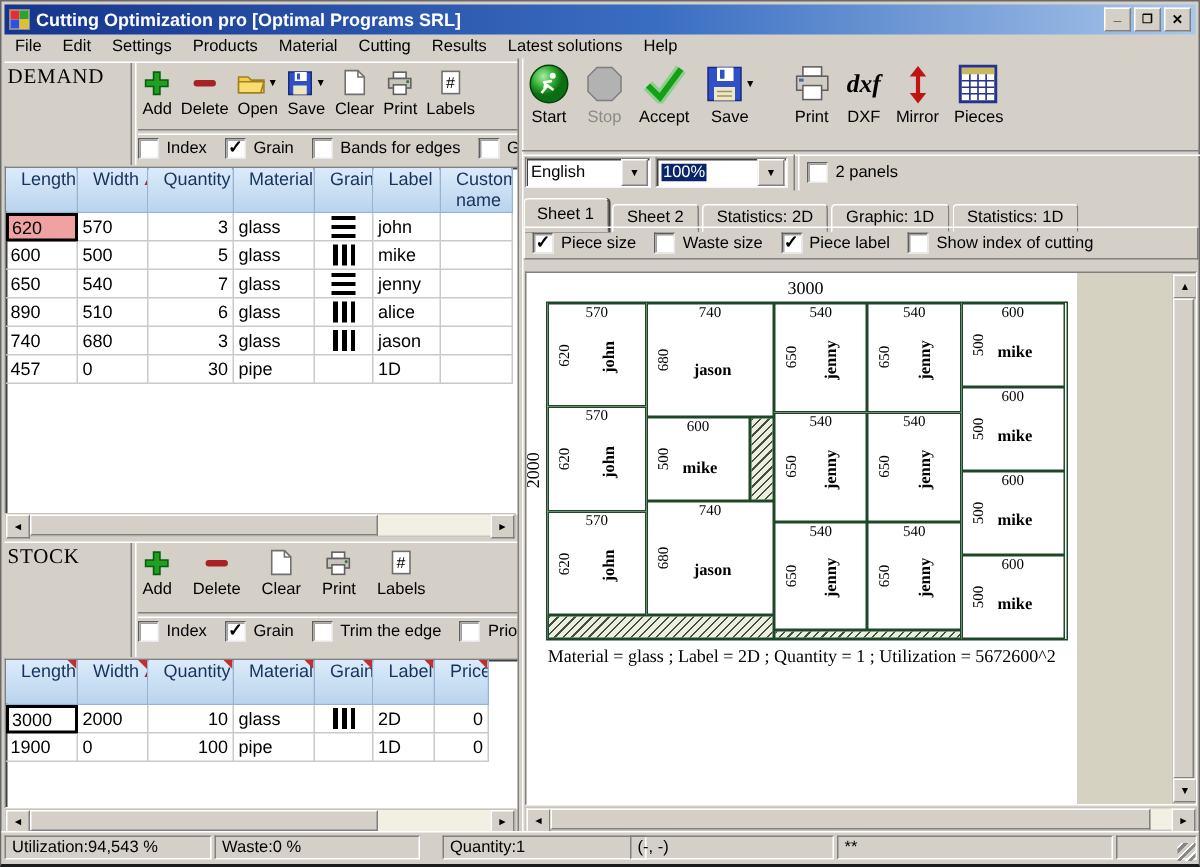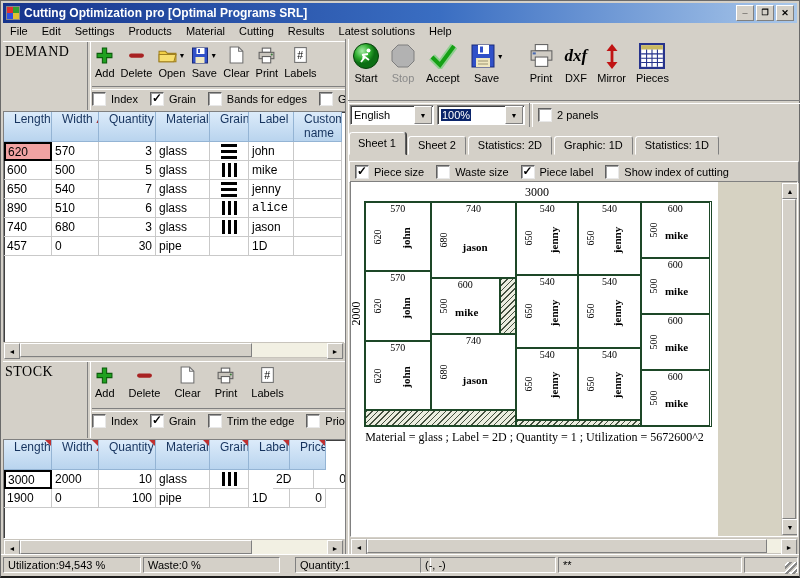--- a/index.html
+++ b/index.html
@@ -88,21 +88,21 @@
   .combo .cbtn{width:16px;height:16px;background:#d4d0c8;border:1px solid;border-color:#fff #808080 #808080 #fff;
                display:flex;align-items:center;justify-content:center;font-size:7px;flex:none;margin-right:1px;}
   #combo-groove{position:absolute;left:181px;top:64px;height:24px;width:2px;border-left:1px solid #808080;border-right:1px solid #fff;}
   #two-panels{position:absolute;left:190px;top:69px;}
 
   #tabsrow{position:absolute;left:1px;top:92px;right:0;height:24px;display:flex;align-items:flex-end;}
   .tab{height:19px;padding:2px 9px 0;background:#d4d0c8;border:1px solid;border-color:#fff #808080 transparent #fff;
        border-radius:3px 3px 0 0;margin-right:2px;box-sizing:border-box;}
   .tab.active{height:23px;padding-top:4px;border-color:#fff #606060 transparent #fff;box-shadow:1px 0 0 #404040;padding-left:8px;}
 
-  #viewopts{position:absolute;left:1px;top:122px;right:2px;height:22px;border:1px solid;border-color:#fff #808080 #808080 #fff;
+  #viewopts{position:absolute;left:1px;top:112px;right:2px;height:22px;border:1px solid;border-color:#fff #808080 #808080 #fff;
             display:flex;gap:12px;align-items:center;padding-left:5px;box-sizing:border-box;overflow:hidden;}
 
   #canvas{position:absolute;left:2px;top:142px;width:448px;height:356px;background:#d6d2c2;
           border:1px solid;border-color:#808080 #fff #fff #808080;box-sizing:border-box;overflow:hidden;}
   #page{position:absolute;left:0;top:0;width:367px;height:354px;background:#fff;}
   #sheet-toplabel{position:absolute;left:13px;top:3px;width:346px;text-align:center;
                   font-family:"Liberation Serif",serif;font-size:12px;}
   #sheet-leftlabel{position:absolute;left:-7px;top:124px;transform:rotate(-90deg);
                    font-family:"Liberation Serif",serif;font-size:12px;}
   #sheet-area{position:absolute;left:13px;top:19px;width:346px;height:224px;border:1px solid #1d4727;box-sizing:content-box;}
@@ -296,21 +296,21 @@
         <div class="td al" style="width: 48px;"></div>
       </div>
       <div class="trow">
         <div class="td al" style="width: 48px;">890</div>
         <div class="td al" style="width: 47px;">510</div>
         <div class="td ar" style="width: 57px;">6</div>
         <div class="td al" style="width: 54px;">glass</div>
         <div class="td ac" style="width: 39px;">
           <span class="grain-v"></span>
         </div>
-        <div class="td al" style="width: 45px; font-family: Liberation Mono, monospace;">alice</div>
+        <div class="td al" style="width: 45px;">alice</div>
         <div class="td al" style="width: 48px;"></div>
       </div>
       <div class="trow">
         <div class="td al" style="width: 48px;">740</div>
         <div class="td al" style="width: 47px;">680</div>
         <div class="td ar" style="width: 57px;">3</div>
         <div class="td al" style="width: 54px;">glass</div>
         <div class="td ac" style="width: 39px;">
           <span class="grain-v"></span>
         </div>
@@ -416,21 +416,21 @@
         <div class="th" style="width: 36px;"><span>Price</span></div>
       </div>
       <div class="trow">
         <div class="td al sel-stock" style="width: 48px;">3000</div>
         <div class="td al" style="width: 47px;">2000</div>
         <div class="td ar" style="width: 57px;">10</div>
         <div class="td al" style="width: 54px;">glass</div>
         <div class="td ac" style="width: 39px;">
           <span class="grain-v"></span>
         </div>
-        <div class="td al" style="width: 41px; margin-left: 24px;">2D</div>
+        <div class="td al" style="width: 41px;">2D</div>
         <div class="td ar" style="width: 36px;">0</div>
       </div>
       <div class="trow">
         <div class="td al" style="width: 48px;">1900</div>
         <div class="td al" style="width: 47px;">0</div>
         <div class="td ar" style="width: 57px;">100</div>
         <div class="td al" style="width: 54px;">pipe</div>
         <div class="td ac" style="width: 39px;"></div>
         <div class="td al" style="width: 41px;">1D</div>
         <div class="td ar" style="width: 36px;">0</div>

